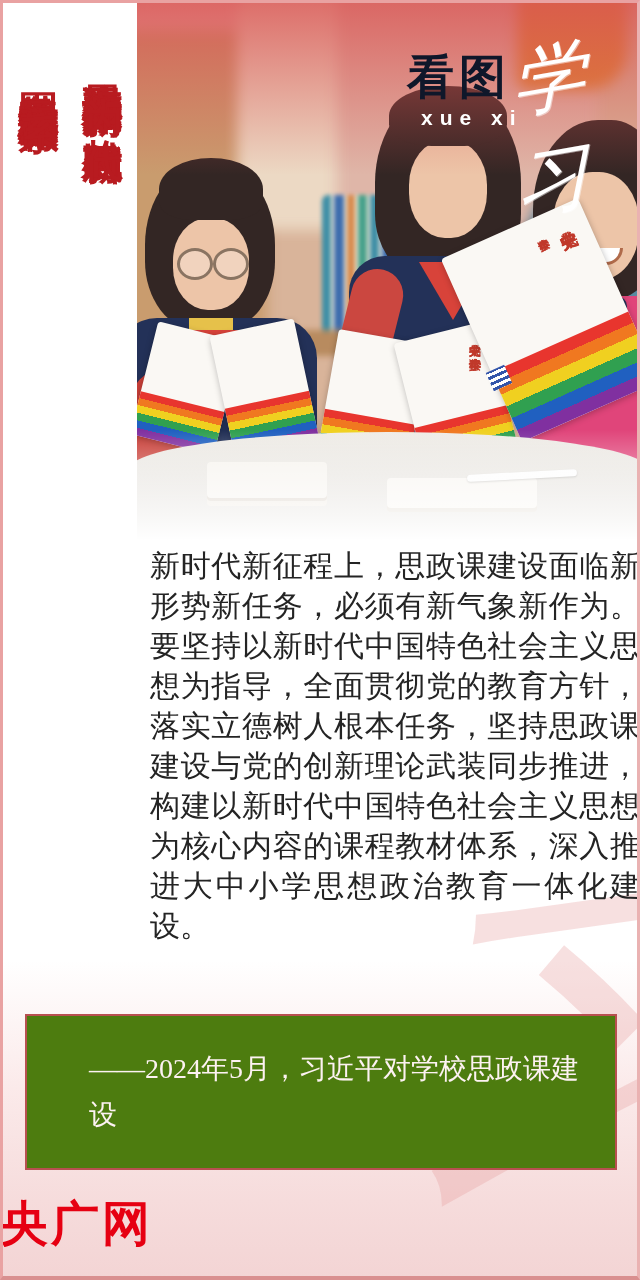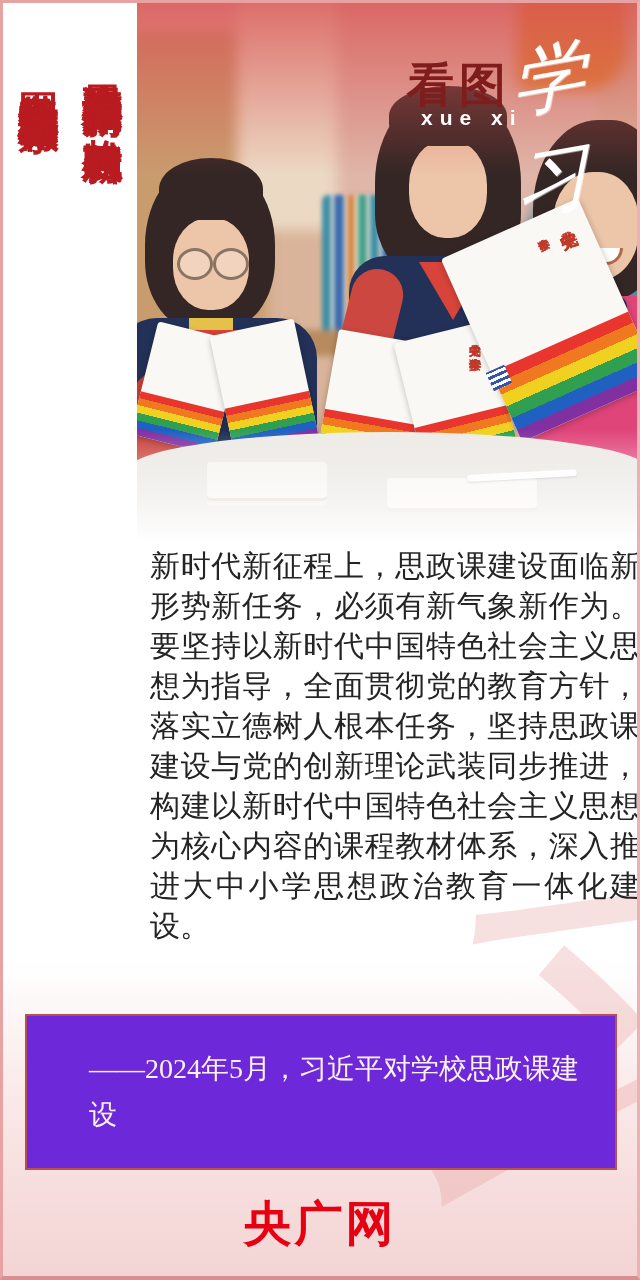--- a/index.html
+++ b/index.html
@@ -106,21 +106,21 @@
   .stackA{left:70px;top:462px;width:120px;height:36px;background:#f6f3ee;border-radius:4px;box-shadow:0 3px 0 #d8cfc4,0 8px 0 #efe9e0;}
   .stackB{left:250px;top:478px;width:150px;height:30px;background:#f8f5f0;border-radius:4px;box-shadow:0 4px 0 #ddd4c8;}
   .pen{left:330px;top:472px;width:110px;height:7px;background:#fdfdfd;border-radius:4px;transform:rotate(-3deg);box-shadow:0 1px 2px rgba(0,0,0,.2);}
 
   
   .photo-red-overlay{left:0;top:0;width:100%;height:175px;background:linear-gradient(to bottom,rgba(217,82,82,.80),rgba(217,82,82,0));}
   .photo-fade{left:0;bottom:0;width:100%;height:130px;background:linear-gradient(to bottom,rgba(255,255,255,0),#ffffff 85%);}
 
   
   .logo{left:258px;top:40px;width:240px;height:100px;z-index:5;}
-  .logo-kantu{left:12px;top:14px;font-size:47px;font-weight:900;color:#7f1d1d;letter-spacing:5px;font-family:"Liberation Sans",sans-serif;}
+  .logo-kantu{left:12px;top:6px;font-size:47px;font-weight:900;color:#0f172a;letter-spacing:5px;font-family:"Liberation Sans",sans-serif;}
   .logo-pinyin{left:26px;top:66px;font-size:21px;font-weight:700;color:#fff;letter-spacing:7px;}
   .logo-script{
     left:118px;top:-14px;font-size:74px;color:#fff;font-family:"Liberation Serif",serif;
     font-style:italic;transform:rotate(-10deg) skewX(-8deg);text-shadow:1px 1px 0 rgba(255,255,255,.5);
   }
 
   
   .para{
     position:absolute;left:150px;top:546px;width:490px;z-index:10;
     font-family:"Liberation Serif",serif;color:#242424;
@@ -132,26 +132,26 @@
     position:absolute;left:0;top:960px;width:640px;height:320px;
     background:linear-gradient(to bottom,#ffffff,#fbeaea 40%,#f6dcdc 75%,#f3d4d4);z-index:1;
   }
   .watermark{
     position:absolute;left:380px;top:860px;width:320px;height:460px;z-index:2;
     font-family:"Liberation Serif",serif;font-style:italic;font-size:430px;line-height:430px;
     color:rgba(228,152,152,.30);transform:rotate(-8deg);overflow:hidden;pointer-events:none;
   }
   .quote{
     position:absolute;left:25px;top:1014px;width:592px;height:156px;box-sizing:border-box;z-index:5;
-    background:#6d28d9;border:2px solid #b85050;
+    background:#4d7c0f;border:2px solid #b85050;
     color:#fdf2f2;font-family:"Liberation Serif",serif;font-size:28px;line-height:46px;
     padding:30px 30px 0 62px;
   }
   .cnr-logo{
-    position:absolute;left:0;top:1192px;width:640px;text-align:center;z-index:5;
+    position:absolute;left:0;top:1192px;width:640px;z-index:5;
     color:#e60012;font-size:48px;font-weight:900;letter-spacing:3px;
     font-family:"Liberation Sans",sans-serif;
   }
 </style>
 </head>
 <body>
 
 <div class="frame"></div>
 
 <div class="vtitle">

